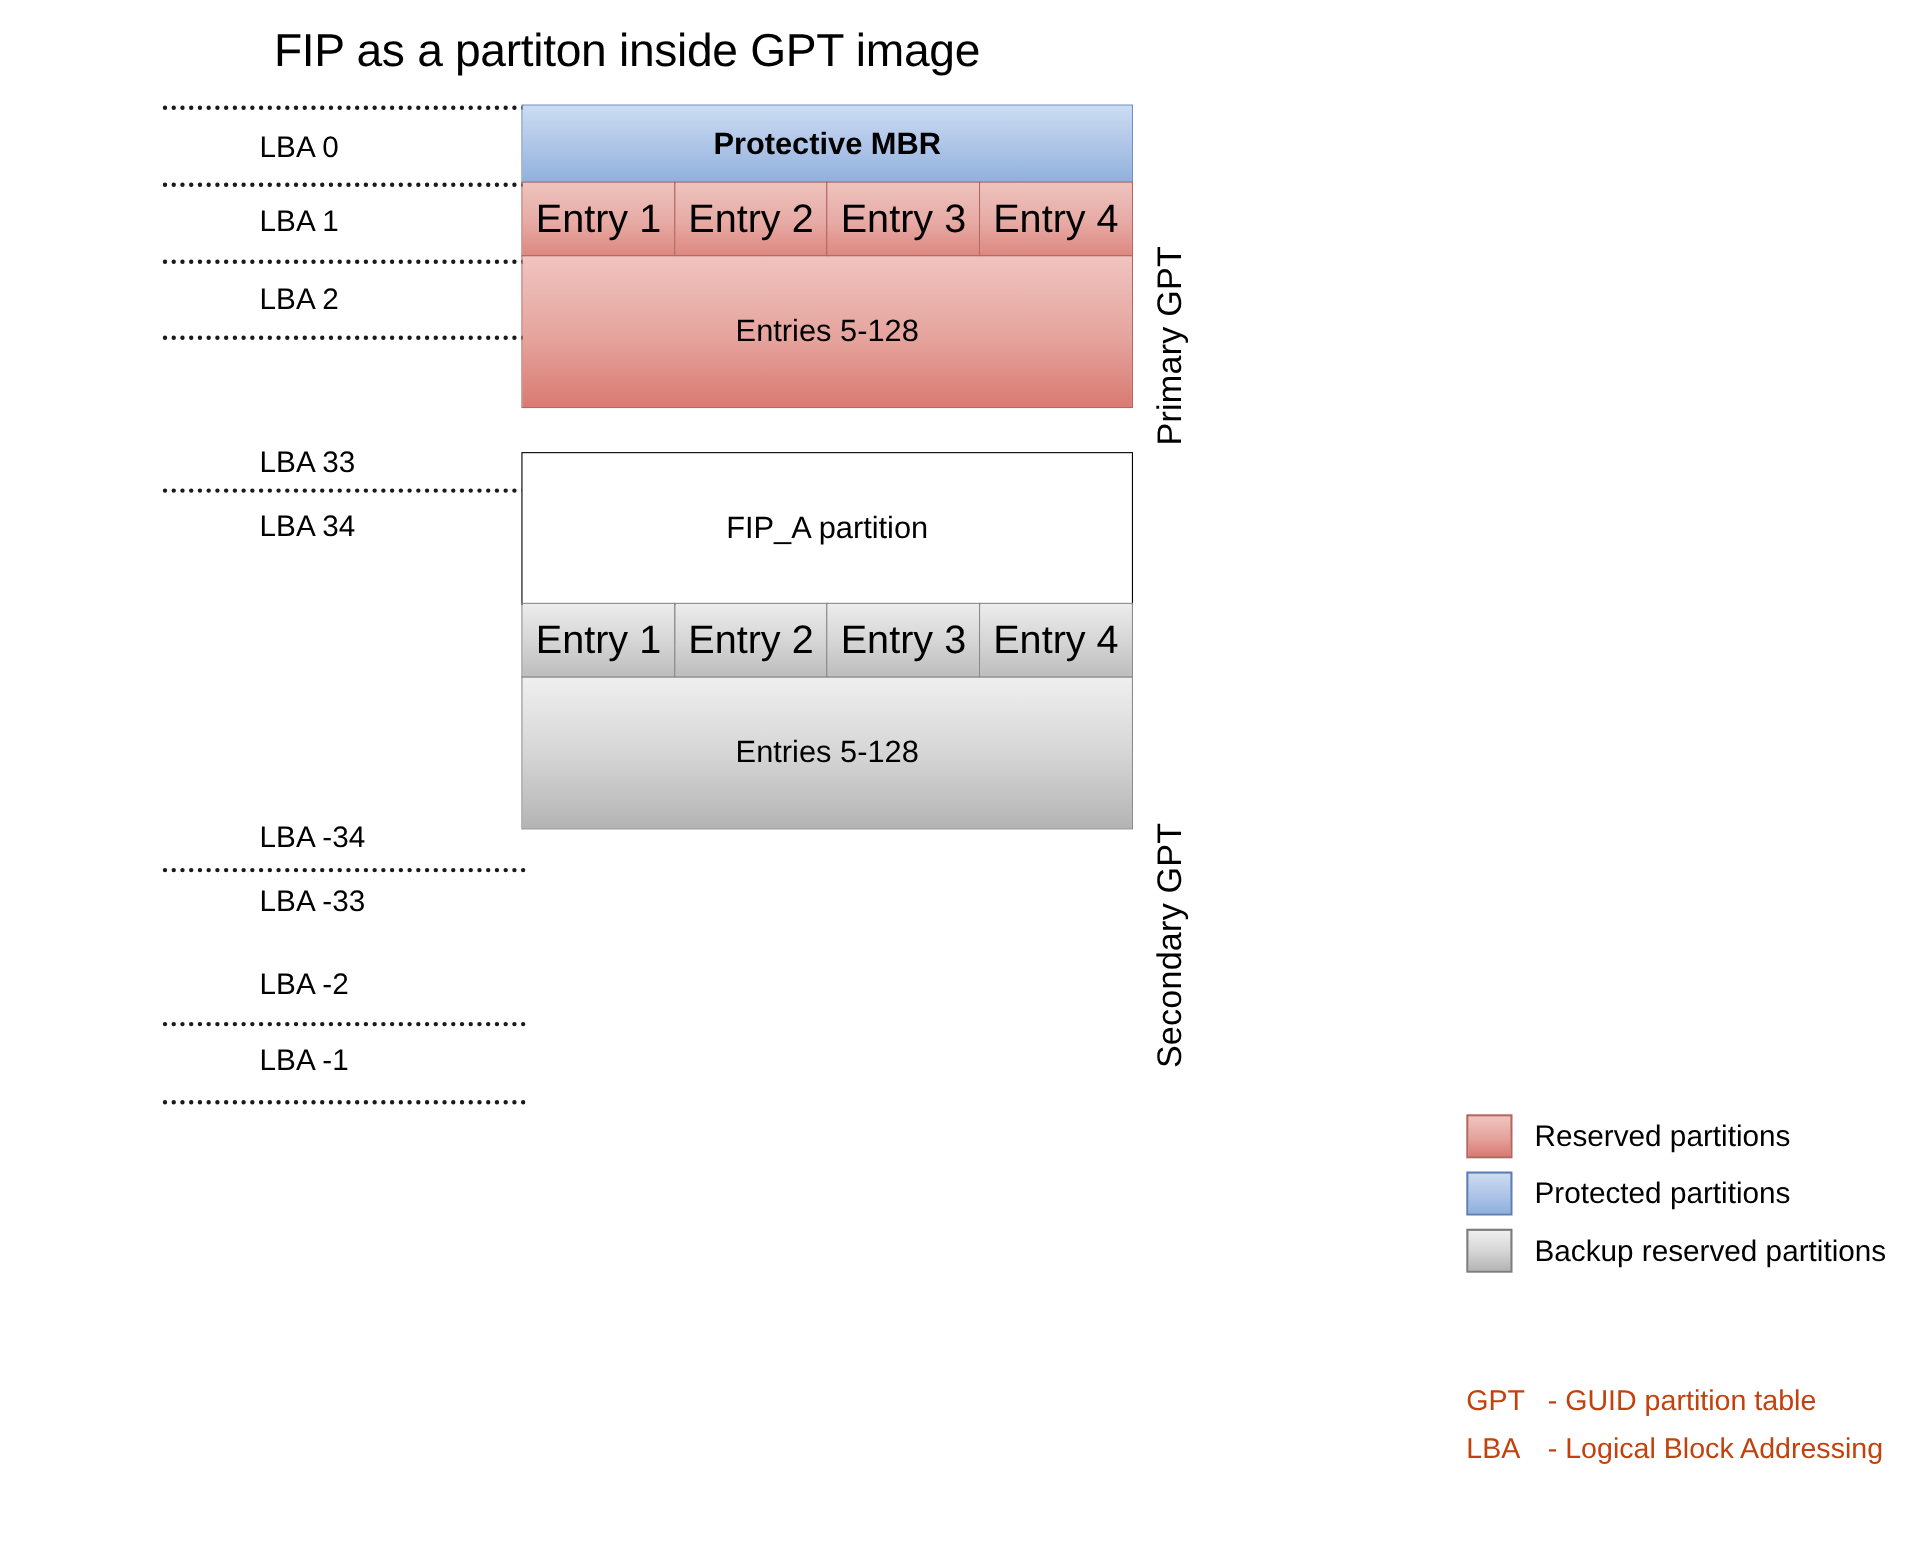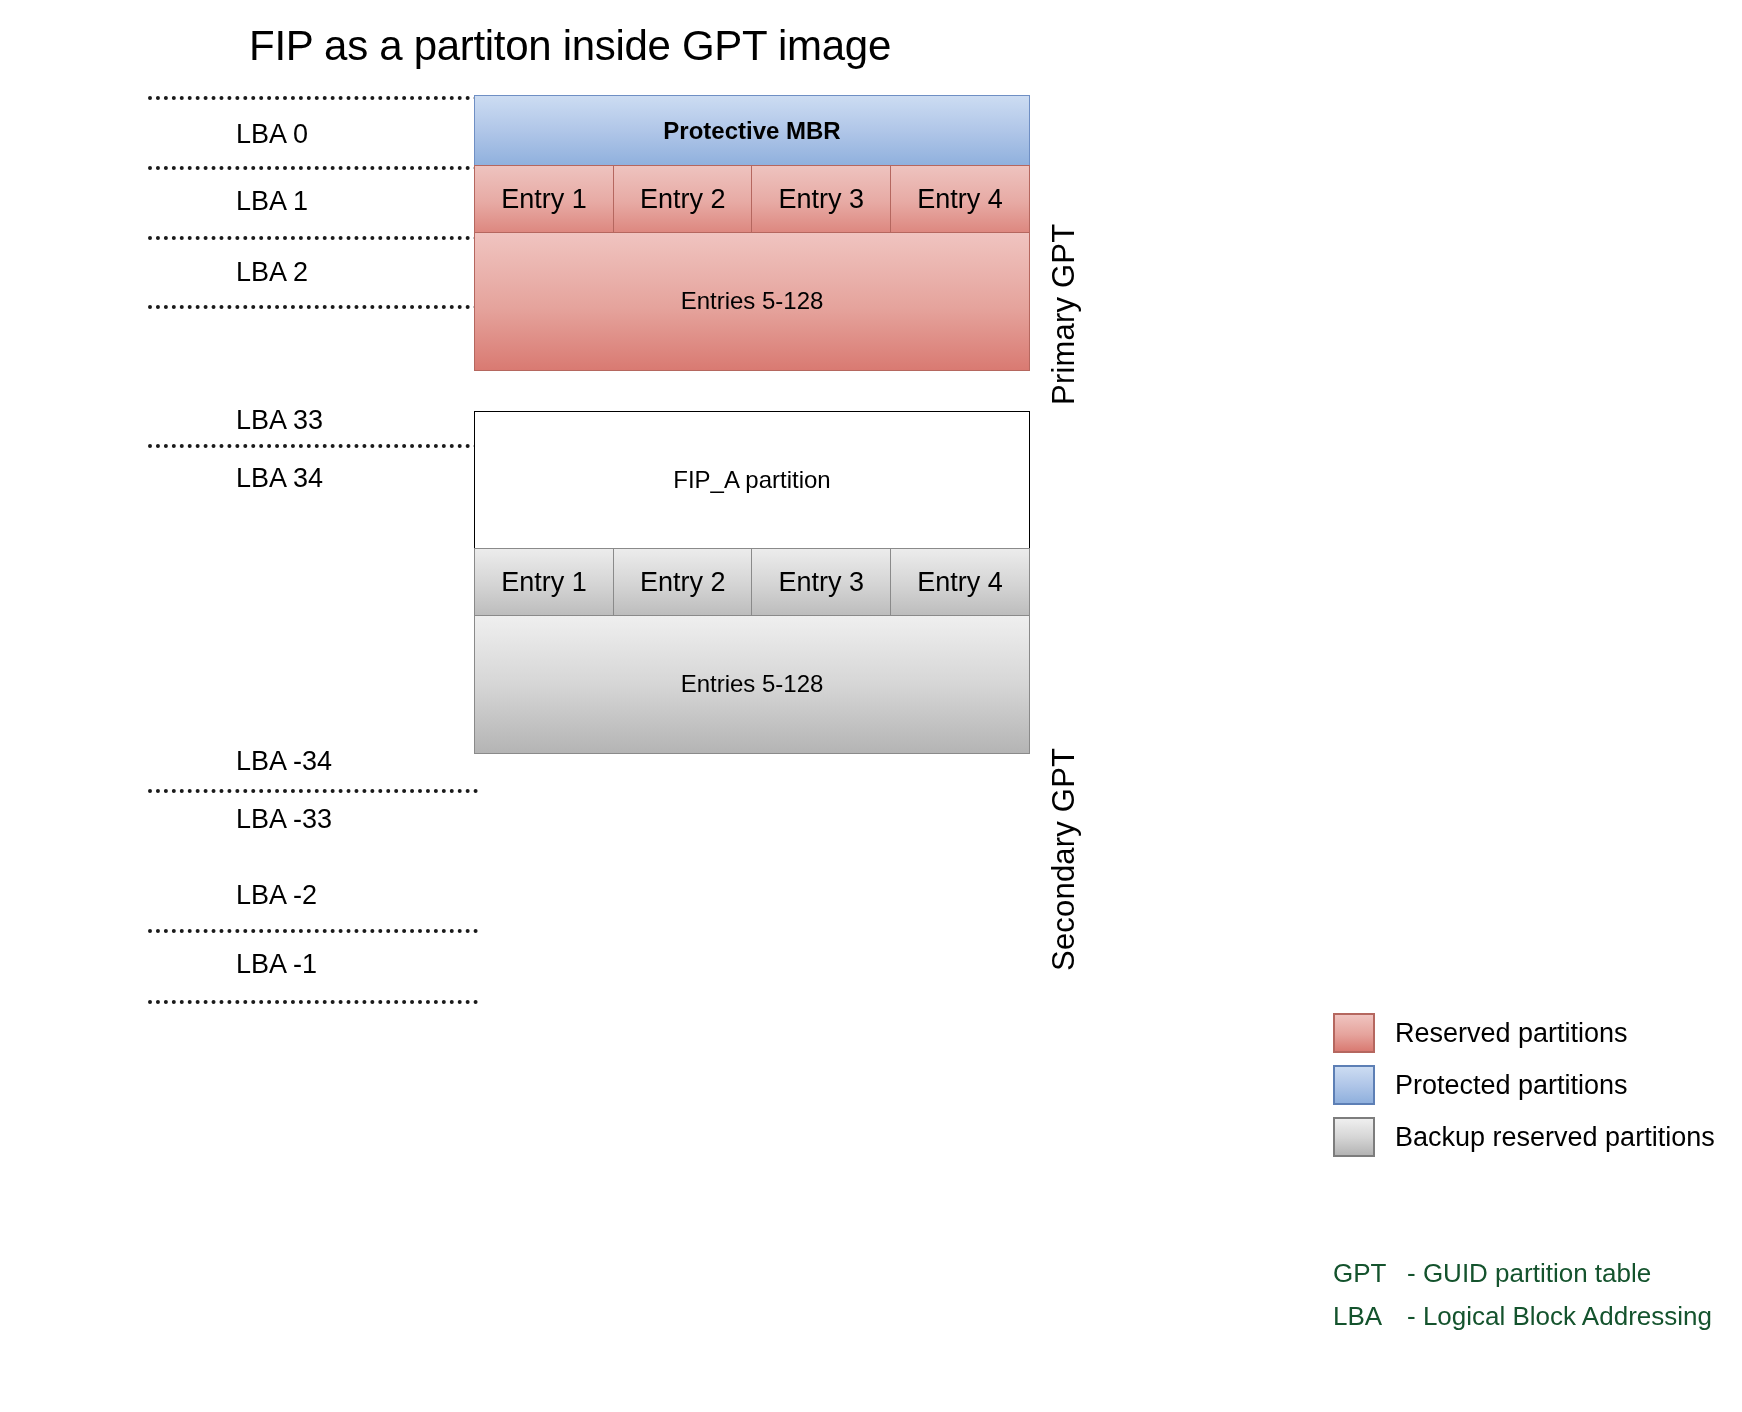--- a/index.html
+++ b/index.html
@@ -63,21 +63,21 @@
     width: 556px;
   }
   .box {
     position: relative;
     box-sizing: border-box;
     border: 1.5px solid #7a7a7a;
     margin-top: -1.5px;
     display: flex;
     align-items: center;
     justify-content: center;
-    font-size: 24px;
+    font-size: 28px;
     color: #000;
   }
   .box.plain {
     border-color: #000000;
     background: #ffffff;
   }
   .box.blue {
     background: linear-gradient(to bottom, #ccdcf2 0%, #b0c6e8 50%, #8fb0dd 100%);
     border-color: #6f8fc4;
   }
@@ -99,21 +99,21 @@
     box-sizing: border-box;
     margin-top: -1.5px;
   }
   .entry-cell {
     flex: 1 1 25%;
     box-sizing: border-box;
     height: 68px;
     display: flex;
     align-items: center;
     justify-content: center;
-    font-size: 27px;
+    font-size: 36px;
     border: 1.5px solid #b5675f;
     margin-left: -1.5px;
   }
   .entry-cell:first-child { margin-left: 0; }
   .entry-strip.red .entry-cell {
     background: linear-gradient(to bottom, #eec3bf 0%, #e7aaa4 55%, #dd8880 100%);
     border-color: #b5675f;
   }
   .entry-strip.grey .entry-cell {
     background: linear-gradient(to bottom, #ececec 0%, #d4d4d4 55%, #bdbdbd 100%);
@@ -181,21 +181,21 @@
     left: 1333px;
     top: 1258px;
     width: 400px;
   }
   .abbrev-row {
     display: flex;
     align-items: baseline;
     font-size: 26px;
     margin-bottom: 12px;
     white-space: nowrap;
-    color: #14532d;
+    color: #c2410c;
   }
   .abbrev-key { width: 74px; flex: 0 0 auto; }
   .abbrev-desc { }
 </style>
 </head>
 <body>
 
 <div id="diagram-title">FIP as a partiton inside GPT image</div>
 
 <div id="dotted-lines-layer">

